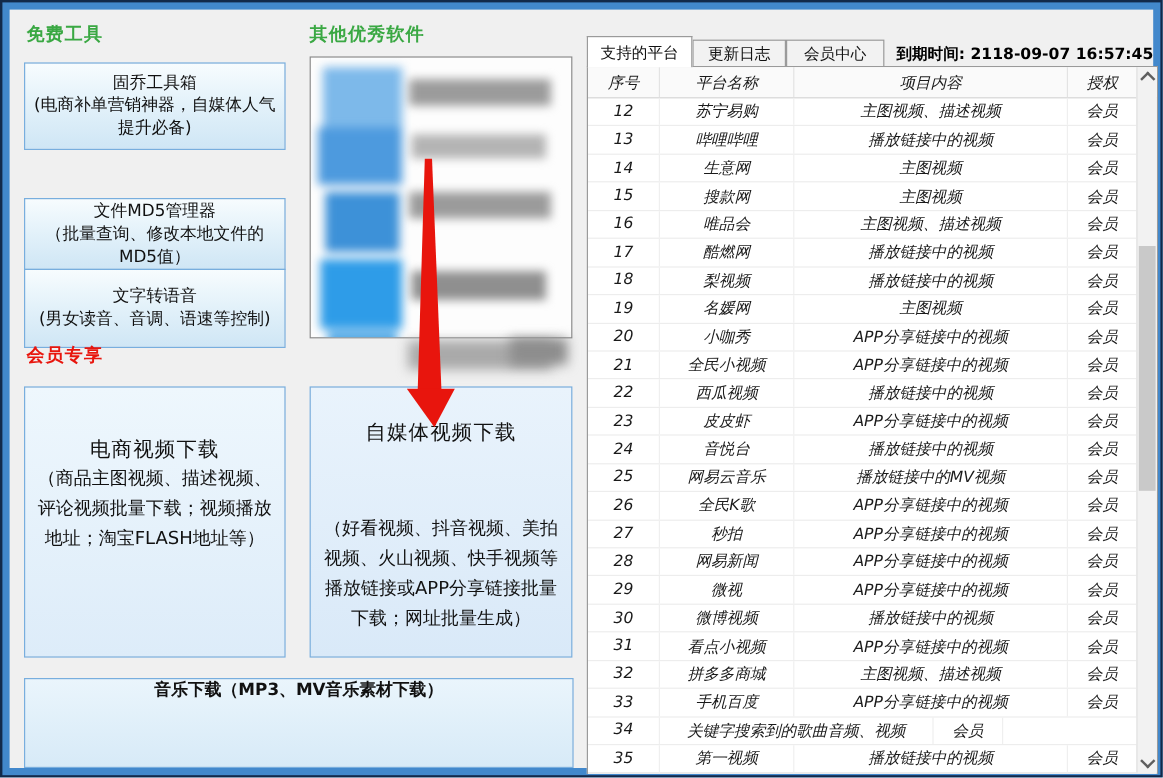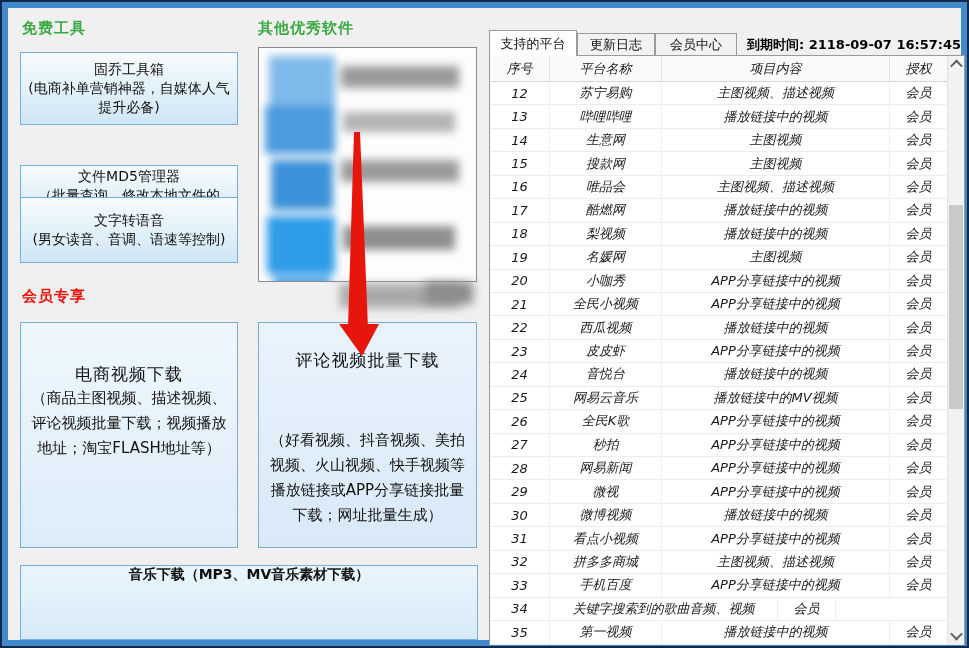--- a/index.html
+++ b/index.html
@@ -95,21 +95,21 @@
 <div class="abs tool-btn" style="left:20px;top:52px;width:218px;height:73px;">
   <span class="t">固乔工具箱</span>
   <span class="d">(电商补单营销神器，自媒体人气提升必备)</span>
 </div>
 
 <div class="abs tool-btn" style="left:20px;top:133px;width:218px;height:60px;margin-top:32px;">
   <span class="t">文件MD5管理器</span>
   <span class="d">（批量查询、修改本地文件的MD5值）</span>
 </div>
 
-<div class="abs tool-btn" style="left:20px;top:197px;width:218px;height:66px;">
+<div class="abs tool-btn" style="left:20px;top:224px;width:218px;height:66px;">
   <span class="t">文字转语音</span>
   <span class="d">(男女读音、音调、语速等控制)</span>
 </div>
 
 <div class="abs heading red" style="left:22px;top:287px;">会员专享</div>
 
 <div class="abs big-btn" style="left:20px;top:322px;width:218px;height:226px;">
   <span class="t" style="margin-top:40px;">电商视频下载</span>
   <span class="d" style="">（商品主图视频、描述视频、评论视频批量下载；视频播放地址；淘宝FLASH地址等）</span>
 </div>
@@ -136,21 +136,21 @@
 
 <div class="abs blur-bar" style="left:340px;top:284px;width:120px;height:24px;"></div>
 <div class="abs blur-bar" style="left:425px;top:282px;width:48px;height:22px;background:#8d8d8d;"></div>
 
 <svg class="arrow" style="left:330px;top:132px;" width="60" height="230" viewBox="0 0 60 230">
   <polygon points="24,0 30,0 38,196 18,196" fill="#e8150d"></polygon>
   <polygon points="9,192 49,192 32,224" fill="#e8150d"></polygon>
 </svg>
 
 <div class="abs big-btn" style="left:258px;top:322px;width:219px;height:226px;background:linear-gradient(180deg,#e9f3fc 0%,#d9e9f8 100%);">
-  <span class="t" style="margin-top:26px;">评论视频批量下载</span>
+  <span class="t" style="margin-top:26px;">自媒体视频下载</span>
   <span class="d" style="margin-top:56px;">（好看视频、抖音视频、美拍视频、火山视频、快手视频等播放链接或APP分享链接批量下载；网址批量生成）</span>
 </div>
 
 <div class="abs" style="left:489px;top:30px;width:476px;height:26px;"></div>
 
 <div class="abs expiry" style="left:747px;top:36px;">到期时间: 2118-09-07 16:57:45</div>
 
 <div class="abs table-page" style="left:489px;top:55px;width:476px;height:590px;font-style:italic;">
   <div class="t-header">
       <div class="cell c0">序号</div>

